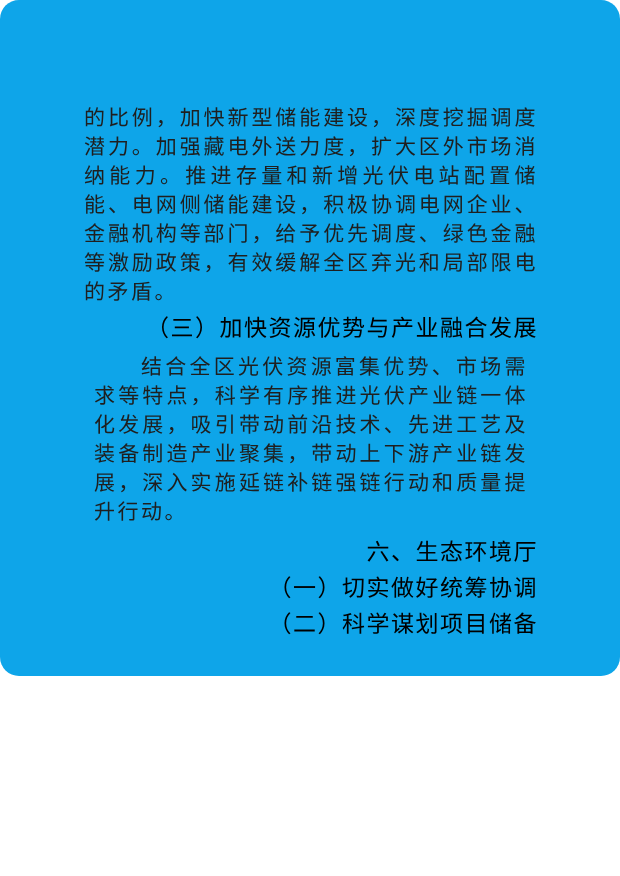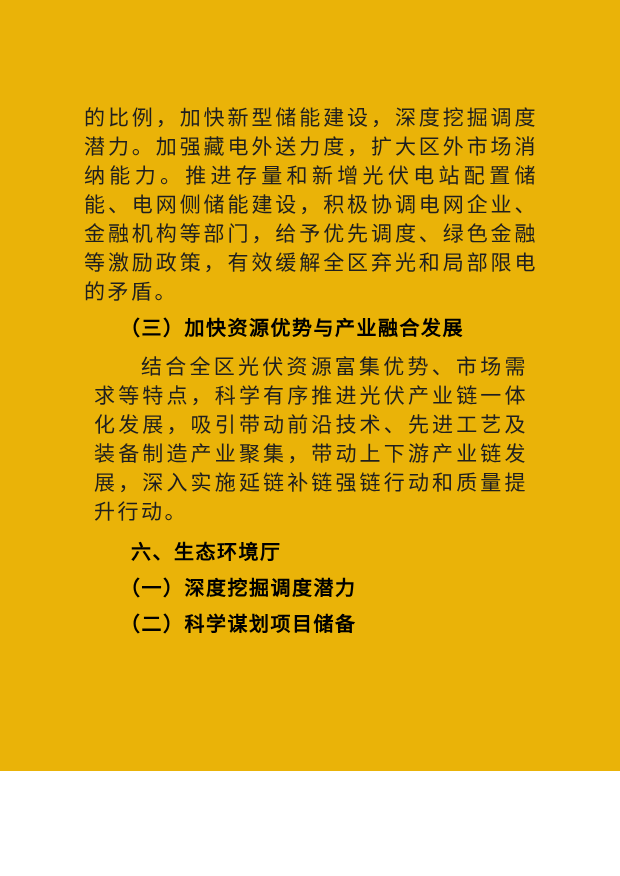--- a/index.html
+++ b/index.html
@@ -3,24 +3,25 @@
 <meta charset="utf-8">
 <style>
   html, body {
     margin: 0;
     padding: 0;
     background: #ffffff;
   }
   .page {
     position: relative;
     width: 620px;
-    height: 771px;
-    background: #eab308;
+    height: 676px;
+    background: #0ea5e9;
     overflow: hidden;
     box-sizing: border-box;
+    border-radius: 19px;
   }
   .content {
     position: absolute;
     left: 84px;
     top: 104px;
     width: 454px;
     color: #1f1f1f;
     font-family: "Liberation Serif", "DejaVu Serif", serif;
     font-size: 21px;
     line-height: 29px;
@@ -31,45 +32,45 @@
     margin: 10px;
     text-indent: 47px;
   }
   .para-continued {
     margin: 0;
     text-indent: 0;
   }
   .h-section, .h-sub {
     margin: 6px 0 4px 0;
     font-family: "Liberation Sans", "DejaVu Sans", sans-serif;
-    font-weight: bold;
-    font-size: 20px;
+    font-weight: normal;
+    font-size: 23px;
     line-height: 30px;
     color: #000000;
     letter-spacing: 1.5px;
     text-indent: 47px;
-    text-align: left;
+    text-align: right;
   }
   .h-sub.paren {
     text-indent: 36px;
   }
 </style>
 </head>
 <body>
 
 <div class="page">
   <div class="content">
 
     <p class="para-continued">的比例，加快新型储能建设，深度挖掘调度潜力。加强藏电外送力度，扩大区外市场消纳能力。推进存量和新增光伏电站配置储能、电网侧储能建设，积极协调电网企业、金融机构等部门，给予优先调度、绿色金融等激励政策，有效缓解全区弃光和局部限电的矛盾。</p>
 
     <p class="h-sub paren">（三）加快资源优势与产业融合发展</p>
 
     <p class="para">结合全区光伏资源富集优势、市场需求等特点，科学有序推进光伏产业链一体化发展，吸引带动前沿技术、先进工艺及装备制造产业聚集，带动上下游产业链发展，深入实施延链补链强链行动和质量提升行动。</p>
 
     <p class="h-section">六、生态环境厅</p>
 
-    <p class="h-sub paren">（一）深度挖掘调度潜力</p>
+    <p class="h-sub paren">（一）切实做好统筹协调</p>
 
 
     <p class="h-sub paren">（二）科学谋划项目储备</p>
 
   </div>
 </div>
 
 </body></html>

